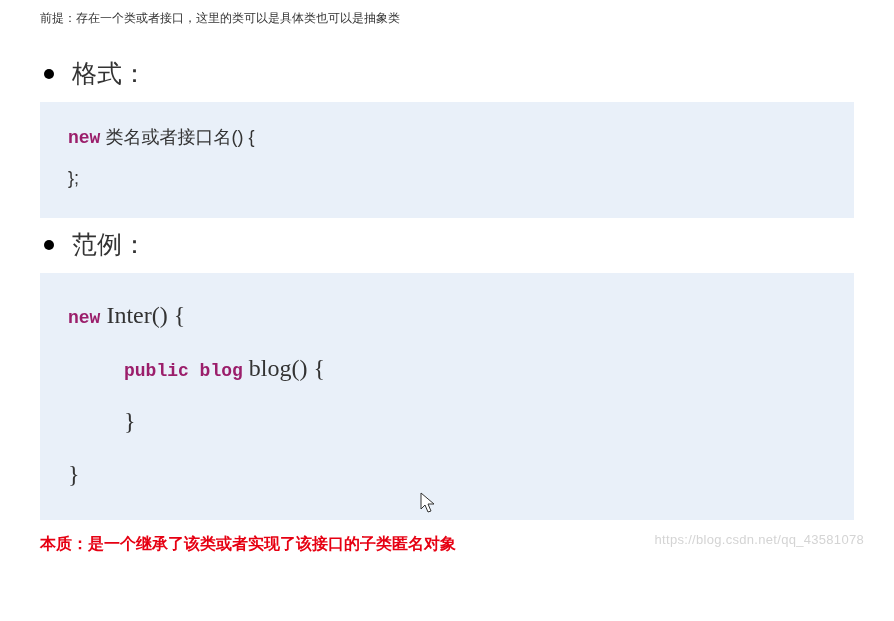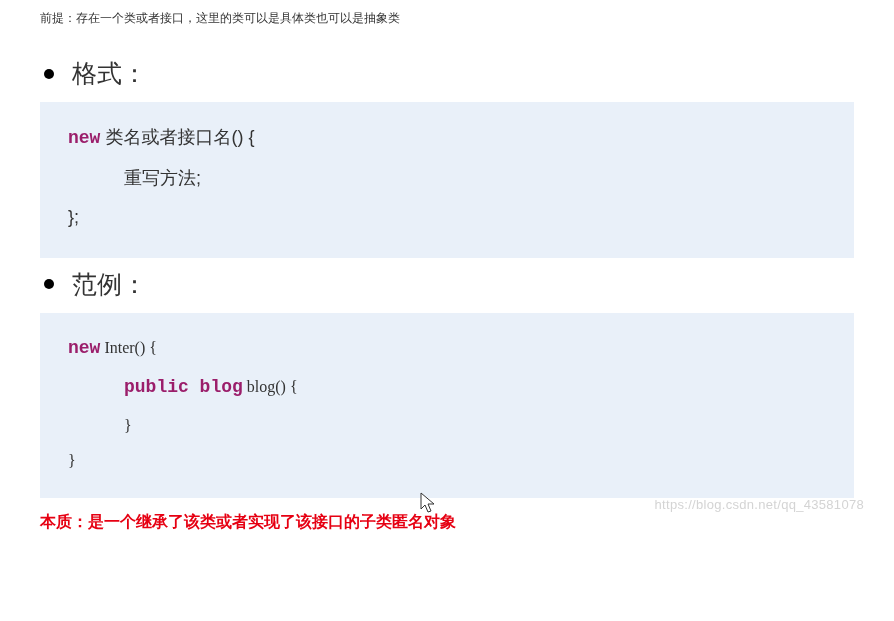--- a/index.html
+++ b/index.html
@@ -53,60 +53,59 @@
     .kw {
       color: #9b1e6b;
       font-weight: bold;
       font-family: "Courier New", monospace;
     }
     .cn-code {
       font-family: "Microsoft YaHei", sans-serif;
     }
     .en-code {
       font-family: "Times New Roman", serif;
-      font-size: 16px;
+      font-size: 24px;
     }
     .indent1 {
       padding-left: 56px;
     }
     .essence {
       color: #e60012;
       font-weight: bold;
       font-size: 16px;
       margin-top: 14px;
     }
     .cursor {
       position: absolute;
       left: 420px;
       top: 492px;
       pointer-events: none;
     }
     .watermark {
       position: absolute;
       right: 30px;
-      bottom: 41px;
+      bottom: 28px;
       color: #d4d4d4;
       font-size: 13px;
       font-family: Arial, sans-serif;
       letter-spacing: 0.3px;
     }
   </style>
 </head>
 <body>
 
 <div class="premise">前提：存在一个类或者接口，这里的类可以是具体类也可以是抽象类</div>
 
 <div class="bullet-item">
   <span class="bullet-dot"></span>
   <span class="bullet-text">格式：</span>
 </div>
 
 <div class="code-block">
   <div class="code-line"><span class="kw">new</span><span class="cn-code"> 类名或者接口名() {</span></div>
-  <div class="code-line indent1 cn-code">重写方法;</div>
   <div class="code-line cn-code">};</div>
 </div>
 
 <div class="bullet-item">
   <span class="bullet-dot"></span>
   <span class="bullet-text">范例：</span>
 </div>
 
 <div class="code-block">
   <div class="code-line"><span class="kw">new</span><span class="en-code"> Inter() {</span></div>

